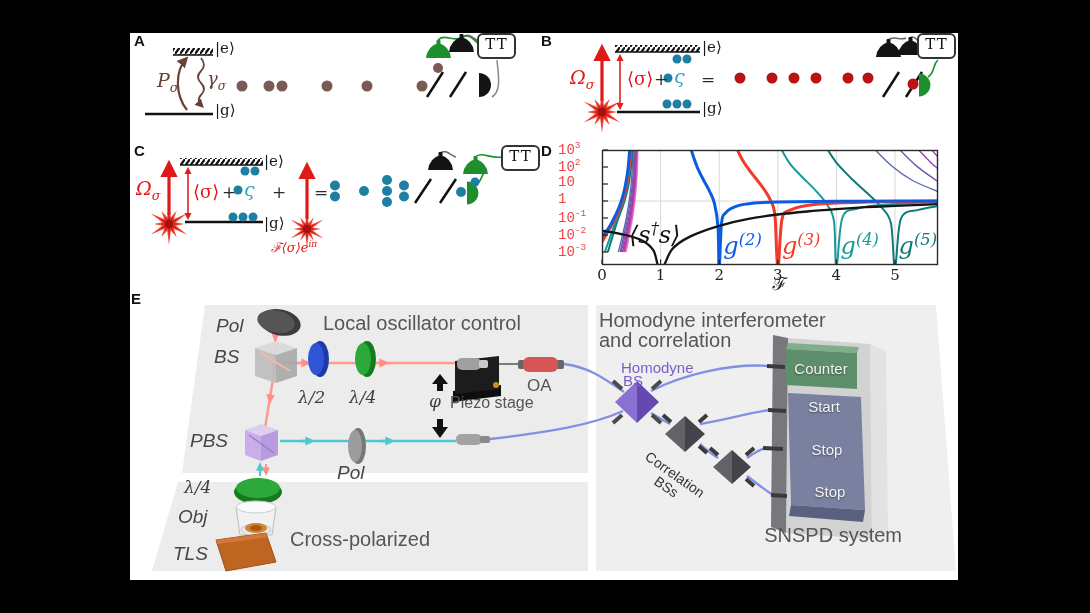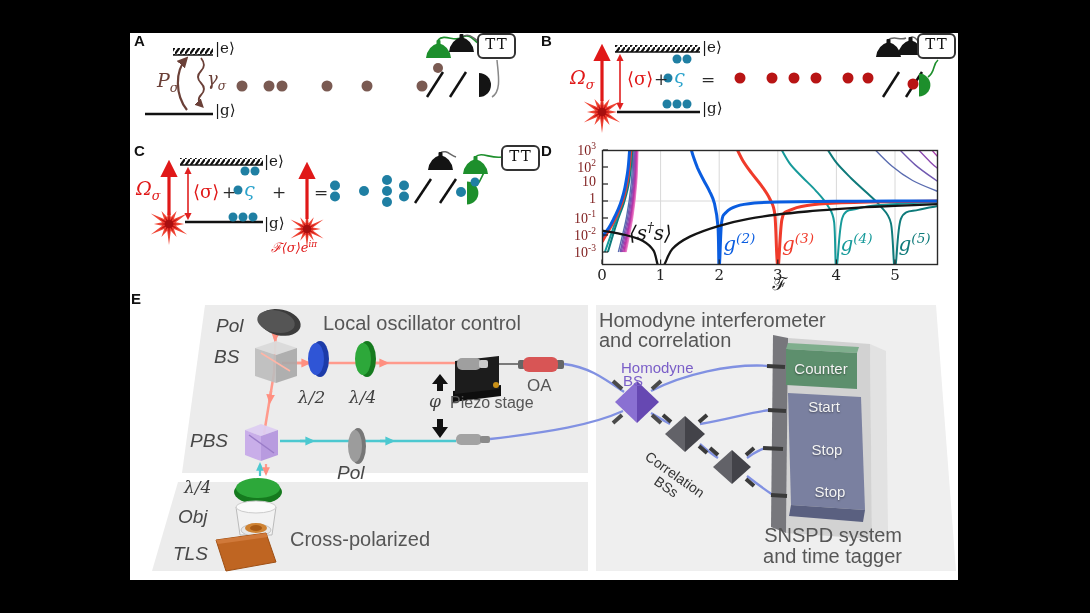--- a/index.html
+++ b/index.html
@@ -10,22 +10,22 @@
   .lbl{position:absolute;white-space:nowrap;line-height:1.05;}
   .pl{font-family:"Liberation Sans",sans-serif;font-weight:bold;font-size:15px;color:#111;}
   .math{font-family:"DejaVu Serif",serif;font-style:italic;}
   .mm{color:#6b4038;}
   .mr{color:#e01818;}
   .cy{color:#2ba3cc;}
   .dk{color:#2a2a2a;font-family:"DejaVu Serif",serif;}
   .lv{font-family:"DejaVu Serif",serif;font-size:15px;color:#1a1a1a;}
   .tt{font-family:"DejaVu Serif",serif;font-size:15px;color:#111;width:37px;text-align:center;letter-spacing:1px;}
   .xtick{font-family:"DejaVu Serif",serif;font-size:15px;color:#222;width:12px;text-align:center;}
-  .ytick{font-family:Liberation Serif, serif;font-size:14px;color:#7f1d1d;width:38px;text-align:right;}
-  .clabel{font-family:"DejaVu Serif",serif;font-style:italic;font-size:20px;}
+  .ytick{font-family:Liberation Mono, monospace;font-size:14px;color:#ef4444;width:38px;text-align:left;}
+  .clabel{font-family:"DejaVu Serif",serif;font-style:italic;font-size:24px;}
   .etitle{font-size:20px;color:#565656;}
   .eopt{font-style:italic;font-size:19px;color:#474747;}
   .ewave{font-family:"DejaVu Serif",serif;font-style:italic;font-size:17px;color:#3f3f3f;}
   .esm{font-size:16px;color:#555;}
   .rackb{font-size:15px;color:#f4f4f4;text-shadow:0 1px 2px rgba(0,0,0,.45);width:72px;text-align:center;}
   .purp{font-size:15px;color:#7a5ec8;}
   .corr{font-size:14px;color:#333;transform:rotate(35deg);transform-origin:left top;text-align:center;line-height:1.1;}
   .ctr{text-align:right;}
   sup{font-size:68%;}
   sub{font-size:68%;}
@@ -403,21 +403,20 @@
 <div class="lbl etitle" style="left:469px;top:277px">Homodyne interferometer</div>
 <div class="lbl etitle" style="left:469px;top:297px">and correlation</div>
 <div class="lbl purp" style="left:491px;top:327px">Homodyne</div>
 <div class="lbl purp" style="left:493px;top:340px">BS</div>
 <div class="lbl corr" style="left:521px;top:416px"><span>Correlation</span><br><span>BSs</span></div>
 <div class="lbl rackb" style="left:655px;top:328px">Counter</div>
 <div class="lbl rackb" style="left:658px;top:366px">Start</div>
 <div class="lbl rackb" style="left:661px;top:409px">Stop</div>
 <div class="lbl rackb" style="left:664px;top:451px">Stop</div>
 <div class="lbl etitle ctr" style="left:572px;top:492px;width:200px">SNSPD system</div>
-<div class="lbl etitle ctr" style="left:572px;top:513px;width:200px">and time tagger</div>
 <div class="lbl eopt" style="left:60px;top:398px">PBS</div>
 <div class="lbl eopt" style="left:207px;top:430px">Pol</div>
 <div class="lbl ewave" style="left:54px;top:446px">λ/4</div>
 <div class="lbl eopt" style="left:48px;top:474px">Obj</div>
 <div class="lbl eopt" style="left:43px;top:511px">TLS</div>
 <div class="lbl etitle" style="left:160px;top:496px">Cross-polarized</div>
 
 <div class="lbl xtick" style="left: 466px; top: 235px;">0</div>
       <div class="lbl xtick" style="left: 524.6px; top: 235px;">1</div>
       <div class="lbl xtick" style="left: 583.2px; top: 235px;">2</div>

